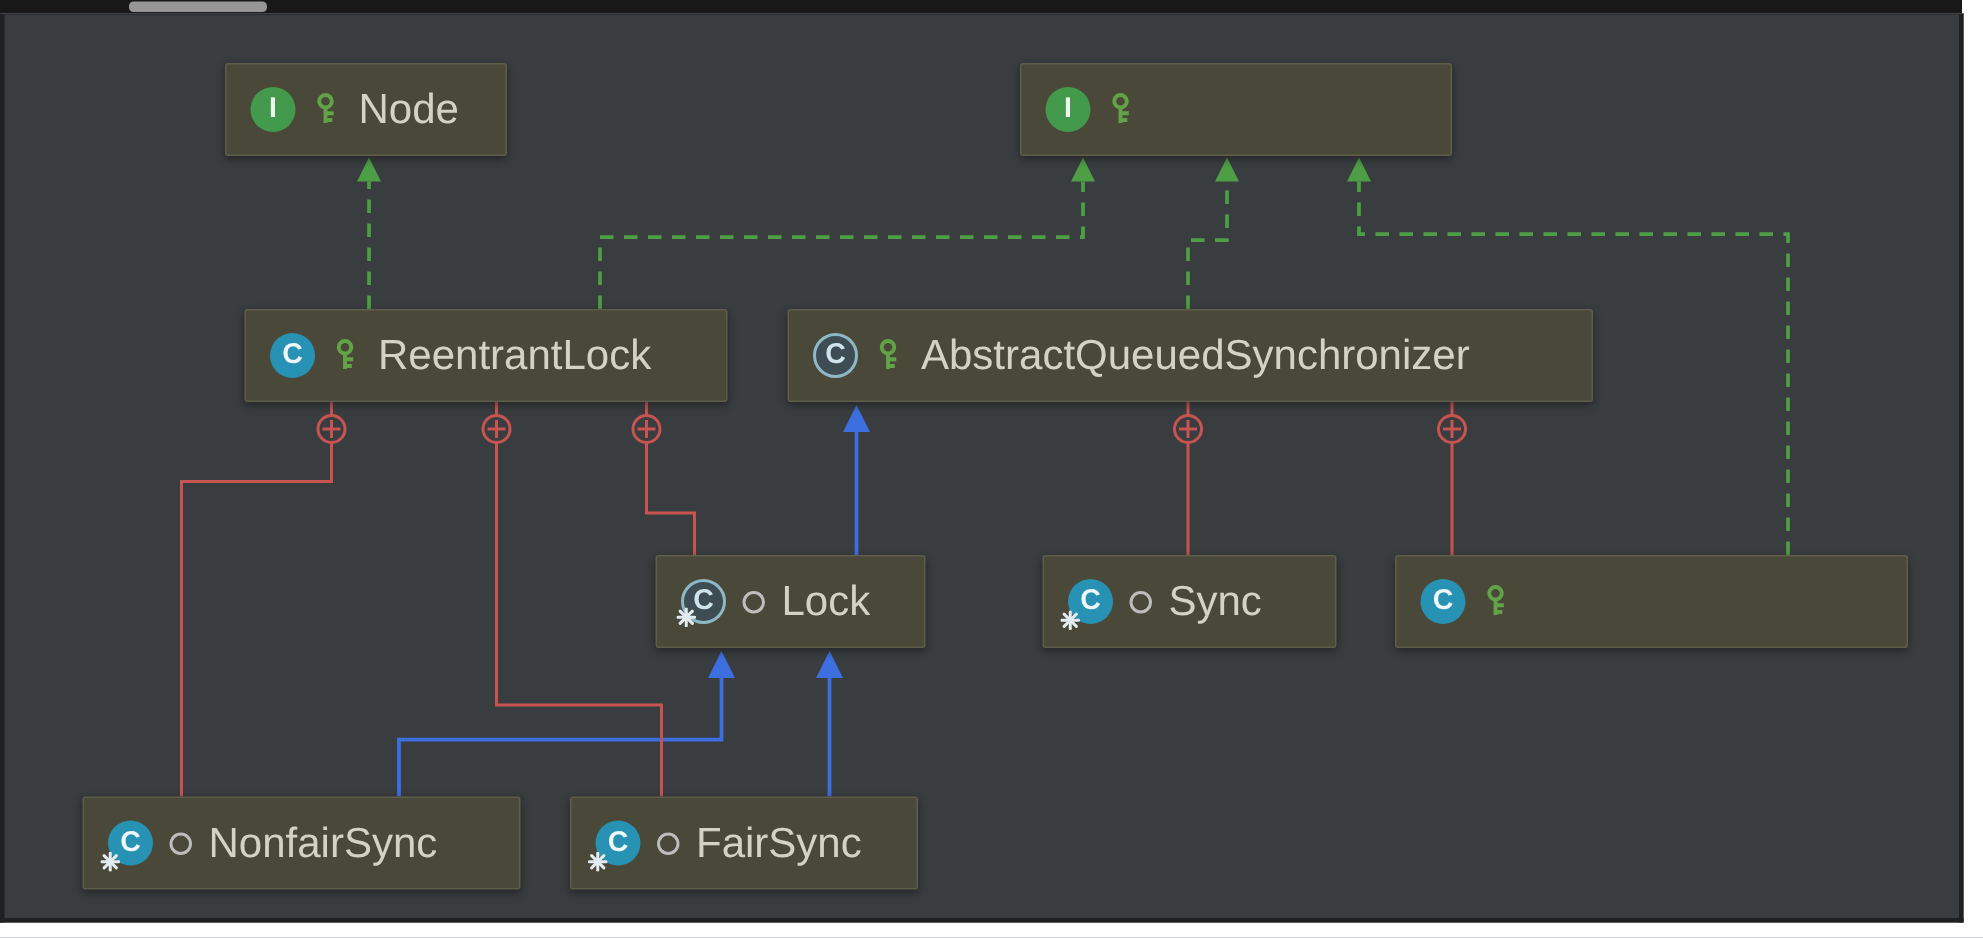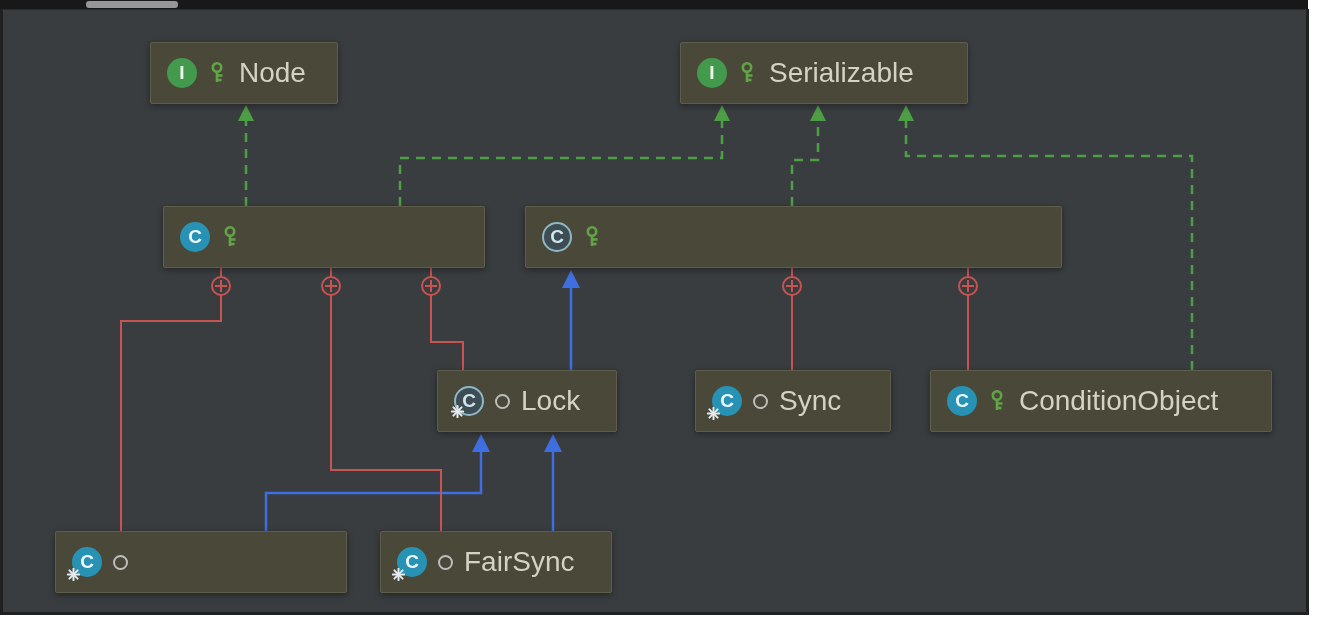--- a/index.html
+++ b/index.html
@@ -134,45 +134,46 @@
   <div class="node" style="left:680px;top:42px;width:288px;">
     <span class="icon interface">
         <span>I</span>
       </span>
     <span class="keyicon">
       <svg width="20" height="24" viewBox="0 0 20 24">
           <circle cx="9" cy="6.5" r="4.2" fill="none" stroke="#62a348" stroke-width="2.6"></circle>
           <path d="M9 10.7 V21 M9 14.5 H14.5 M9 19 H13.5" fill="none" stroke="#62a348" stroke-width="2.6"></path>
         </svg>
     </span>
-    <span class="label">Serializable</span>
   </div>
 
   <div class="node" style="left:163px;top:206px;width:322px;">
     <span class="icon class">
         <span>C</span>
       </span>
     <span class="keyicon">
       <svg width="20" height="24" viewBox="0 0 20 24">
           <circle cx="9" cy="6.5" r="4.2" fill="none" stroke="#62a348" stroke-width="2.6"></circle>
           <path d="M9 10.7 V21 M9 14.5 H14.5 M9 19 H13.5" fill="none" stroke="#62a348" stroke-width="2.6"></path>
         </svg>
     </span>
+    <span class="label">ReentrantLock</span>
   </div>
 
   <div class="node" style="left:525px;top:206px;width:537px;">
     <span class="icon abstract">
         <span>C</span>
       </span>
     <span class="keyicon">
       <svg width="20" height="24" viewBox="0 0 20 24">
           <circle cx="9" cy="6.5" r="4.2" fill="none" stroke="#62a348" stroke-width="2.6"></circle>
           <path d="M9 10.7 V21 M9 14.5 H14.5 M9 19 H13.5" fill="none" stroke="#62a348" stroke-width="2.6"></path>
         </svg>
     </span>
+    <span class="label">AbstractQueuedSynchronizer</span>
   </div>
 
   <div class="node" style="left:437px;top:370px;width:180px;">
     <span class="icon abstract">
       <span>C</span>
       <svg class="star" width="13" height="13" viewBox="0 0 13 13">
           <g stroke="#e3ecf1" stroke-width="2" stroke-linecap="round">
             <line x1="6.5" y1="0.8" x2="6.5" y2="12.2"></line>
             <line x1="0.8" y1="6.5" x2="12.2" y2="6.5"></line>
             <line x1="2.4" y1="2.4" x2="10.6" y2="10.6"></line>
@@ -203,36 +204,36 @@
   <div class="node" style="left:930px;top:370px;width:342px;">
     <span class="icon class">
         <span>C</span>
       </span>
     <span class="keyicon">
       <svg width="20" height="24" viewBox="0 0 20 24">
           <circle cx="9" cy="6.5" r="4.2" fill="none" stroke="#62a348" stroke-width="2.6"></circle>
           <path d="M9 10.7 V21 M9 14.5 H14.5 M9 19 H13.5" fill="none" stroke="#62a348" stroke-width="2.6"></path>
         </svg>
     </span>
-    <span class="label">ConditionObject</span>
   </div>
 
   <div class="node" style="left:55px;top:531px;width:292px;">
     <span class="icon class">
       <span>C</span>
       <svg class="star" width="13" height="13" viewBox="0 0 13 13">
           <g stroke="#e3ecf1" stroke-width="2" stroke-linecap="round">
             <line x1="6.5" y1="0.8" x2="6.5" y2="12.2"></line>
             <line x1="0.8" y1="6.5" x2="12.2" y2="6.5"></line>
             <line x1="2.4" y1="2.4" x2="10.6" y2="10.6"></line>
             <line x1="10.6" y1="2.4" x2="2.4" y2="10.6"></line>
           </g>
         </svg>
     </span>
     <span class="viscircle"></span>
+    <span class="label">NonfairSync</span>
   </div>
 
   <div class="node" style="left:380px;top:531px;width:232px;">
     <span class="icon class">
       <span>C</span>
       <svg class="star" width="13" height="13" viewBox="0 0 13 13">
           <g stroke="#e3ecf1" stroke-width="2" stroke-linecap="round">
             <line x1="6.5" y1="0.8" x2="6.5" y2="12.2"></line>
             <line x1="0.8" y1="6.5" x2="12.2" y2="6.5"></line>
             <line x1="2.4" y1="2.4" x2="10.6" y2="10.6"></line>

